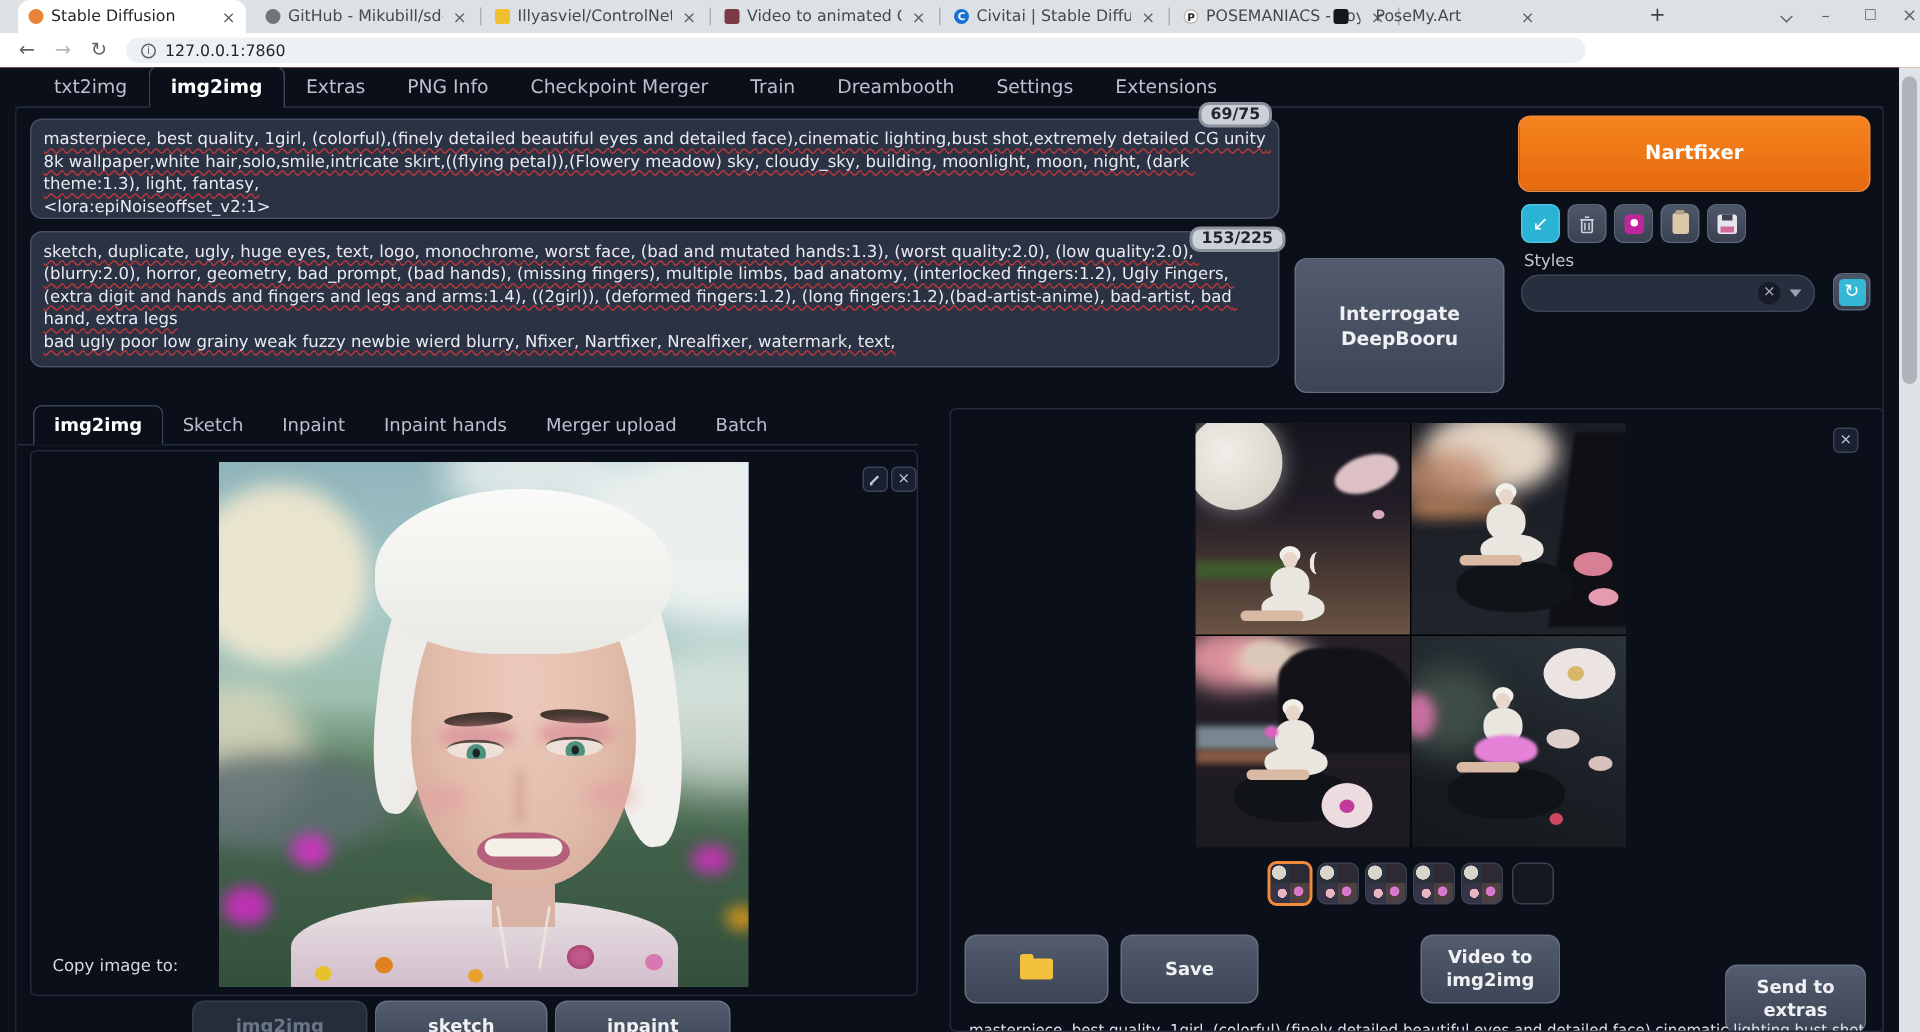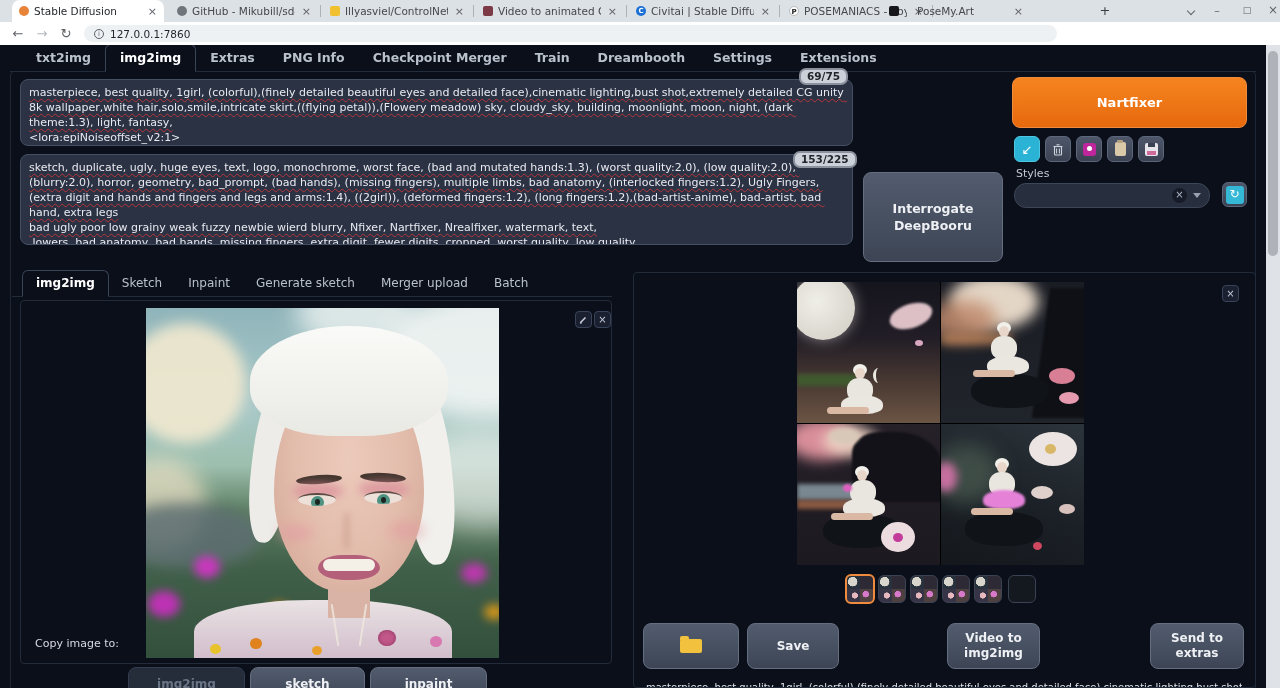--- a/index.html
+++ b/index.html
@@ -39,21 +39,21 @@
   .scroll-thumb { position:absolute; left:2px; top:6px; width:10px; height:205px; background:#aeb3b9; border-radius:5px; }
 
   
   .webui { position:absolute; left:0; top:45px; width:1266px; height:643px; background:#0b0f19; overflow:hidden;
            color:#e5e7eb; }
   .outer-border { position:absolute; left:10px; top:26px; width:1246px; height:640px;
                   border:1px solid #1e2735; border-radius:4px; }
 
   .navtabs { position:absolute; left:10px; top:2px; width:1246px; height:25px; display:flex;
              align-items:flex-end; padding-left:12px; border-bottom:1px solid #232c3b; }
-  .navtab { padding:5px 14px 6px 14px; font-size:12.5px; color:#b9c1cd; white-space:nowrap;font-weight:bold; }
+  .navtab { padding:5px 14px 6px 14px; font-size:12.5px; color:#b9c1cd; white-space:nowrap; }
   .navtab.active { border:1px solid #38445a; border-bottom:1px solid #0b0f19; margin-bottom:-1px;
                    border-radius:6px 6px 0 0; color:#ffffff; font-weight:bold; background:#0b0f19; }
 
   .ta { position:absolute; background:#2b3244; border:1px solid #454f63; border-radius:8px;
         padding:5px 8px; font-size:11px; line-height:15px; color:#e8eaf0; overflow:hidden;
         white-space:pre-wrap; word-break:break-word; }
   .squiggle { text-decoration:underline; text-decoration-style:wavy;
               text-decoration-color:rgba(210,55,55,.8); text-decoration-thickness:1px; text-underline-offset:2px; }
   .counter { position:absolute; background:#ccd1d9; border:2px solid #8b929e; border-radius:7px;
              color:#22252c; font-size:10.5px; font-weight:bold; padding:0px 6px; line-height:13px; }
@@ -305,21 +305,21 @@
       <span class="navtab">Train</span>
       <span class="navtab">Dreambooth</span>
       <span class="navtab">Settings</span>
       <span class="navtab">Extensions</span>
     </div>
 
     <div class="ta" style="left:20px;top:34px;width:833px;height:67px;"><span class="squiggle">masterpiece, best quality, 1girl, (colorful),(finely detailed beautiful eyes and detailed face),cinematic lighting,bust shot,extremely detailed CG unity 8k wallpaper,white hair,solo,smile,intricate skirt,((flying petal)),(Flowery meadow) sky, cloudy_sky, building, moonlight, moon, night, (dark theme:1.3), light, fantasy,</span><br><span>&lt;lora:epiNoiseoffset_v2:1&gt;</span></div>
     <div class="counter" style="left:799px;top:23px;">69/75</div>
 
     <div class="ta" style="left:20px;top:109px;width:833px;height:91px;"><span class="squiggle">sketch, duplicate, ugly, huge eyes, text, logo, monochrome, worst face, (bad and mutated hands:1.3), (worst quality:2.0), (low quality:2.0), (blurry:2.0), horror, geometry, bad_prompt, (bad hands), (missing fingers), multiple limbs, bad anatomy, (interlocked fingers:1.2), Ugly Fingers, (extra digit and hands and fingers and legs and arms:1.4), ((2girl)), (deformed fingers:1.2), (long fingers:1.2),(bad-artist-anime), bad-artist, bad hand, extra legs
-bad ugly poor low grainy weak fuzzy newbie wierd blurry, Nfixer, Nartfixer, Nrealfixer, watermark, text,</span><br><span> lowers, bad anatomy, bad hands, missing fingers, extra digit, fewer digits, cropped, worst quality, low quality</span></div>
+bad ugly poor low grainy weak fuzzy newbie wierd blurry, Nfixer, Nartfixer, Nrealfixer, watermark, text,</span><br></div>
     <div class="counter" style="left:793px;top:106px;">153/225</div>
 
     <div class="btn-gray" style="position:absolute;left:863px;top:127px;width:140px;height:90px;font-size:12.5px;padding:0 25px;line-height:17px;">Interrogate DeepBooru</div>
 
     <div class="generate">Nartfixer</div>
 
     <div class="mini cyan" style="left:1014px;">
         <span>↙</span>
       </div>
     <div class="mini" style="left:1045px;">
@@ -354,21 +354,21 @@
       <span class="dd-caret"></span>
     </div>
     <div class="refresh-btn">
         <span class="refresh-inner">↻</span>
       </div>
 
     <div class="subtabs">
       <span class="subtab active">img2img</span>
       <span class="subtab">Sketch</span>
       <span class="subtab">Inpaint</span>
-      <span class="subtab">Generate sketch</span>
+      <span class="subtab">Inpaint hands</span>
       <span class="subtab">Merger upload</span>
       <span class="subtab">Batch</span>
     </div>
 
     <div class="img-panel">
       <div id="portrait">
         <div class="blob p-bokeh1"></div>
           <div class="blob p-bokeh2"></div>
         <div class="blob p-cloud3"></div>
           <div class="blob p-cloud1"></div>
@@ -494,19 +494,19 @@
       <div class="thumb" style="left:276px;"></div>
       <div class="thumb" style="left:308px;"></div>
       <div class="thumb" style="left:340px;"></div>
       <div class="thumb dark" style="left:374px;"></div>
 
       <div class="gal-btn btn-gray" style="left:9px;width:96px;">
           <span class="folder"></span>
         </div>
       <div class="gal-btn btn-gray" style="left:113px;width:92px;">Save</div>
       <div class="gal-btn btn-gray" style="left:313px;width:93px;padding:0 14px;">Video to img2img</div>
-      <div class="gal-btn btn-gray" style="left:516px;width:94px;padding:0 18px;">Send to extras</div>
+      <div class="gal-btn btn-gray" style="left:516px;width:94px;padding:0 18px;margin-top:20px;">Send to extras</div>
 
       <div class="gal-info">masterpiece, best quality, 1girl, (colorful),(finely detailed beautiful eyes and detailed face),cinematic lighting,bust shot,extremely detailed CG unity 8k wallpaper,white hair,solo,smile,intricate</div>
     </div>
 
   </div>
 </div>
 
 </body></html>

